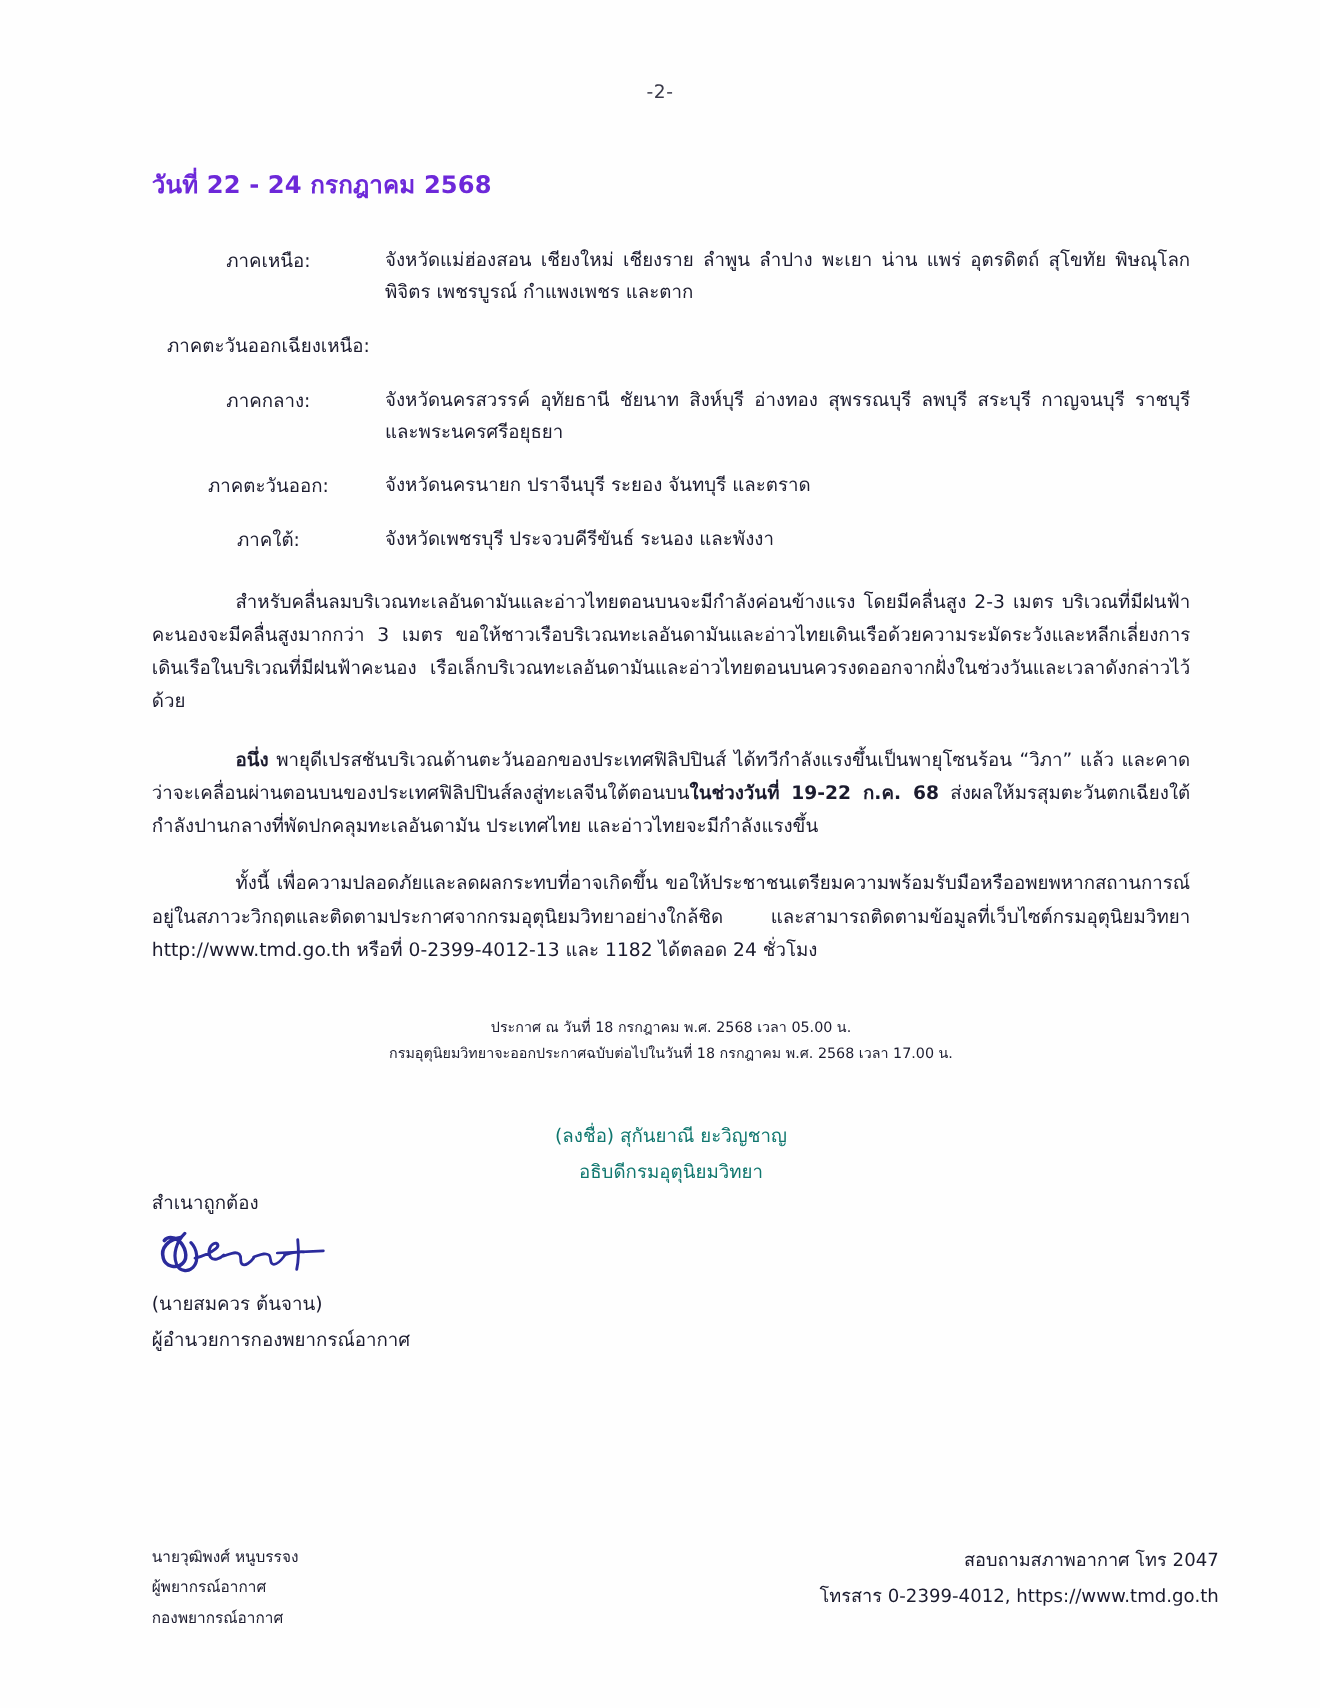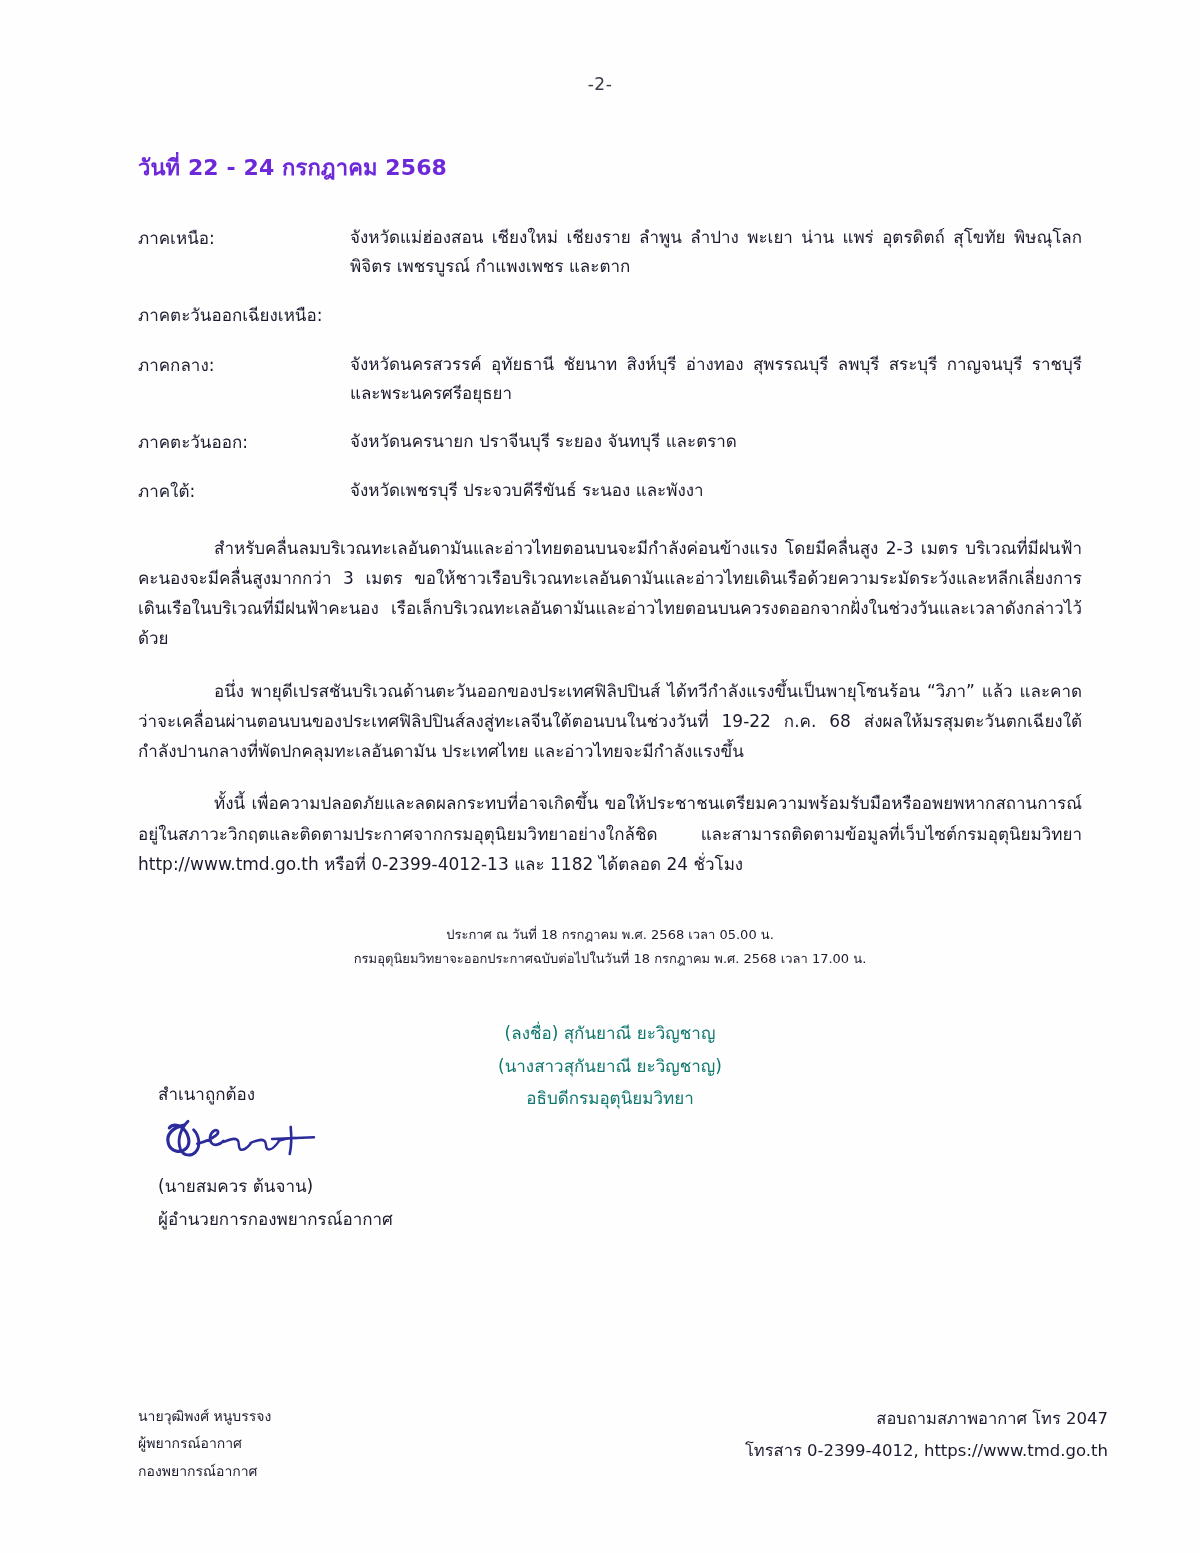--- a/index.html
+++ b/index.html
@@ -54,20 +54,21 @@
     display: flex;
     align-items: flex-start;
     margin-bottom: 19px;
   }
   .region-label {
     flex: 0 0 212px;
     font-size: 17px;
     color: #1b1b2e;
     line-height: 1.72;
     padding-top: 1px;
+    text-align: center;
   }
   .region-provinces {
     flex: 1 1 auto;
     font-size: 17px;
     line-height: 1.72;
     color: #1b1b2e;
     text-align: justify;
     text-justify: inter-word;
   }
 
@@ -75,21 +76,21 @@
   .body-para {
     font-size: 17px;
     line-height: 1.78;
     color: #1b1b2e;
     text-indent: 76px;
     text-align: justify;
     text-justify: inter-word;
     margin-top: 26px;
   }
   .body-para.tight { margin-top: 22px; }
-  .body-para b { font-weight: 400; }
+  .body-para b { font-weight: 700; }
 
   
   .announce-block {
     margin-top: 44px;
     text-align: center;
     font-size: 13px;
     line-height: 1.85;
     color: #1b1b2e;
   }
 
@@ -104,21 +105,20 @@
 
   
   .certify-block {
     position: absolute;
     left: 138px;
     top: 1078px;
     width: 440px;
     font-size: 17px;
     line-height: 1.9;
     color: #1b1b2e;
-    margin-left: 20px;
   }
   .certify-sign {
     height: 56px;
     margin: 2px 0 2px 2px;
     display: block;
   }
 
   
   .footer-left {
     position: absolute;
@@ -180,21 +180,20 @@
 
     <p class="body-para tight">ทั้งนี้ เพื่อความปลอดภัยและลดผลกระทบที่อาจเกิดขึ้น ขอให้ประชาชนเตรียมความพร้อมรับมือหรืออพยพหากสถานการณ์อยู่ในสภาวะวิกฤตและติดตามประกาศจากกรมอุตุนิยมวิทยาอย่างใกล้ชิด และสามารถติดตามข้อมูลที่เว็บไซต์กรมอุตุนิยมวิทยา http://www.tmd.go.th หรือที่ 0-2399-4012-13 และ 1182 ได้ตลอด 24 ชั่วโมง</p>
 
     <div class="announce-block">
       <div>ประกาศ ณ วันที่ 18 กรกฎาคม พ.ศ. 2568 เวลา 05.00 น.</div>
       <div>กรมอุตุนิยมวิทยาจะออกประกาศฉบับต่อไปในวันที่ 18 กรกฎาคม พ.ศ. 2568 เวลา 17.00 น.</div>
     </div>
 
     <div class="signature-block">
       <div>(ลงชื่อ) สุกันยาณี ยะวิญชาญ</div>
-      <div>(นางสาวสุกันยาณี ยะวิญชาญ)</div>
       <div>อธิบดีกรมอุตุนิยมวิทยา</div>
     </div>
 
   </div>
 
   <div class="certify-block">
     <div>สำเนาถูกต้อง</div>
 
     <svg class="certify-sign" viewBox="0 0 190 60" aria-hidden="true">
       <g fill="none" stroke="#2b2b9c" stroke-linecap="round" stroke-linejoin="round">

